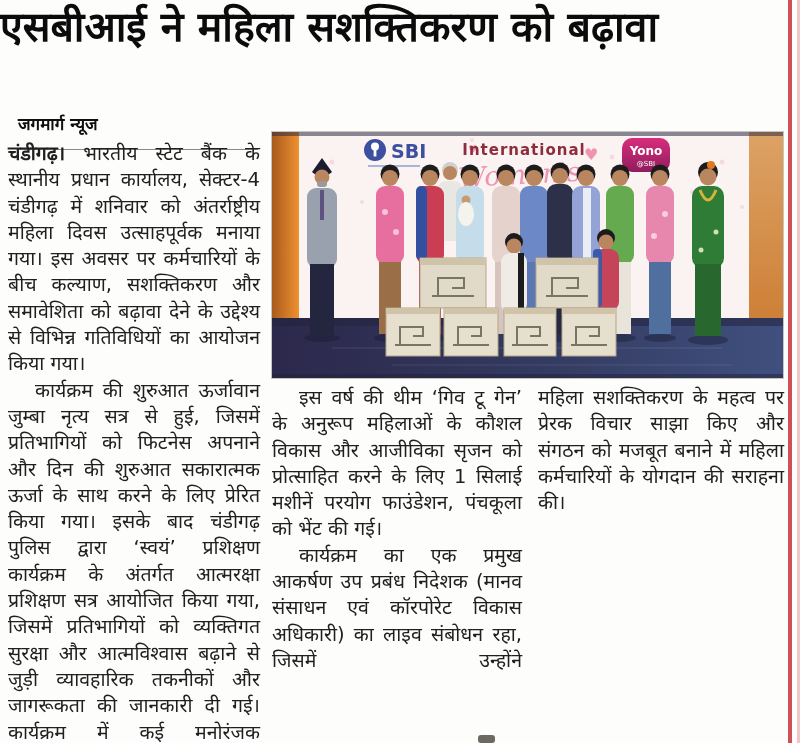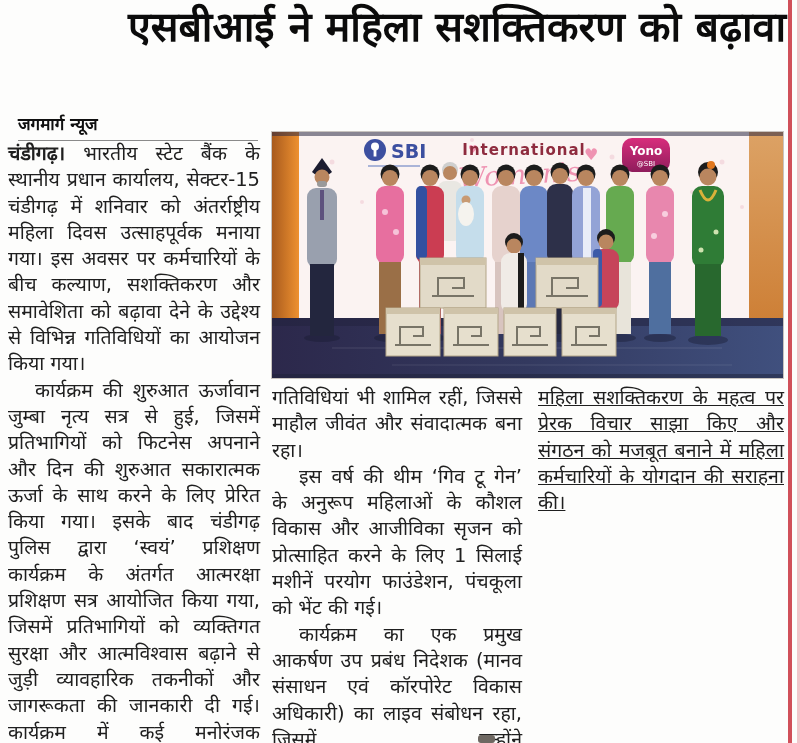--- a/index.html
+++ b/index.html
@@ -3,41 +3,41 @@
 <meta charset="utf-8">
 <style>
   html,body{margin:0;padding:0;background:#e9e9e9;}
   .page{
     position:relative;width:800px;height:743px;margin:0 auto;
     background:#fdfdfc;overflow:hidden;
     font-family:"DejaVu Sans","Liberation Sans",sans-serif;
   }
   .headline{
     position:absolute;top:2px;left:0;width:786px;margin:0;
-    text-align:right;font-weight:700;color:#0b0b0b;
+    text-align:left;font-weight:700;color:#0b0b0b;
     font-size:41px;line-height:50px;letter-spacing:0px;
   }
   .headline .hl{display:block;}
   .byline{
     position:absolute;left:18px;top:112px;width:240px;
     font-size:17px;font-weight:700;color:#101010;
-    padding-bottom:5px;border-bottom:1.5px solid #8a8a8a;
+    padding-bottom:14px;border-bottom:1.5px solid #8a8a8a;
   }
   .col{
     position:absolute;color:#1f1f1f;
     font-size:19.5px;line-height:26.3px;
     text-align:justify;
   }
   .col p{margin:0;}
   .col p.indent{text-indent:27px;}
   .col p.runover{text-align-last:justify;}
   .dateline{font-weight:700;font-family:Liberation Serif, serif;}
   .col1{left:8px;top:141px;width:252px;}
   .col2{left:272px;top:385px;width:250px;}
-  .col3{left:538px;top:385px;width:246px;text-decoration:underline;}
+  .col3{left:538px;top:385px;width:246px;}
   .photo-wrap{
     position:absolute;left:271px;top:131px;width:513px;height:248px;
     border:1px solid #c8c3bf;box-sizing:border-box;background:#fff;
   }
   .photo-wrap svg{display:block;width:100%;height:100%;}
   .red-rule{position:absolute;left:788px;top:0;width:4px;height:743px;background:#d0505a;}
   .edge-pink{position:absolute;left:797px;top:0;width:3px;height:743px;background:#f0c6cb;}
   .bottom-mark{position:absolute;left:478px;top:735px;width:17px;height:8px;background:#6e6862;border-radius:3px;}
 </style>
 </head>
@@ -254,26 +254,25 @@
           <rect width="54" height="6" fill="#cfc3a9"></rect>
         <path d="M9 37 H45 M14 37 V19 H37 V28 H27" stroke="#787467" stroke-width="2" fill="none"></path>
       </g>
 
       <rect x="0" y="0" width="511" height="4" fill="#2c2a45" opacity="0.55"></rect>
       <rect x="0" y="242" width="511" height="4" fill="#1e2238" opacity="0.5"></rect>
     </svg>
   </div>
 
   <div class="col col1">
-    <p class="para"><b class="dateline">चंडीगढ़।</b> <span>भारतीय स्टेट बैंक के स्थानीय प्रधान कार्यालय, सेक्टर-15 चंडीगढ़ में शनिवार को अंतर्राष्ट्रीय महिला दिवस उत्साहपूर्वक मनाया गया। इस अवसर पर कर्मचारियों के बीच कल्याण, सशक्तिकरण और समावेशिता को बढ़ावा देने के उद्देश्य से विभिन्न गतिविधियों का आयोजन किया गया।</span></p>
+    <p class="para"><b class="dateline">चंडीगढ़।</b> <span>भारतीय स्टेट बैंक के स्थानीय प्रधान कार्यालय, सेक्टर-4 चंडीगढ़ में शनिवार को अंतर्राष्ट्रीय महिला दिवस उत्साहपूर्वक मनाया गया। इस अवसर पर कर्मचारियों के बीच कल्याण, सशक्तिकरण और समावेशिता को बढ़ावा देने के उद्देश्य से विभिन्न गतिविधियों का आयोजन किया गया।</span></p>
     <p class="para indent runover">कार्यक्रम की शुरुआत ऊर्जावान जुम्बा नृत्य सत्र से हुई, जिसमें प्रतिभागियों को फिटनेस अपनाने और दिन की शुरुआत सकारात्मक ऊर्जा के साथ करने के लिए प्रेरित किया गया। इसके बाद चंडीगढ़ पुलिस द्वारा ‘स्वयं’ प्रशिक्षण कार्यक्रम के अंतर्गत आत्मरक्षा प्रशिक्षण सत्र आयोजित किया गया, जिसमें प्रतिभागियों को व्यक्तिगत सुरक्षा और आत्मविश्वास बढ़ाने से जुड़ी व्यावहारिक तकनीकों और जागरूकता की जानकारी दी गई। कार्यक्रम में कई मनोरंजक</p>
   </div>
 
   <div class="col col2">
-    <p class="para">गतिविधियां भी शामिल रहीं, जिससे माहौल जीवंत और संवादात्मक बना रहा।</p>
     <p class="para indent">इस वर्ष की थीम ‘गिव टू गेन’ के अनुरूप महिलाओं के कौशल विकास और आजीविका सृजन को प्रोत्साहित करने के लिए 1 सिलाई मशीनें परयोग फाउंडेशन, पंचकूला को भेंट की गई।</p>
     <p class="para indent runover">कार्यक्रम का एक प्रमुख आकर्षण उप प्रबंध निदेशक (मानव संसाधन एवं कॉरपोरेट विकास अधिकारी) का लाइव संबोधन रहा, जिसमें उन्होंने</p>
   </div>
 
   <div class="col col3">
     <p class="para">महिला सशक्तिकरण के महत्व पर प्रेरक विचार साझा किए और संगठन को मजबूत बनाने में महिला कर्मचारियों के योगदान की सराहना की।</p>
   </div>
 
   <div class="red-rule"></div>
   <div class="edge-pink"></div>

